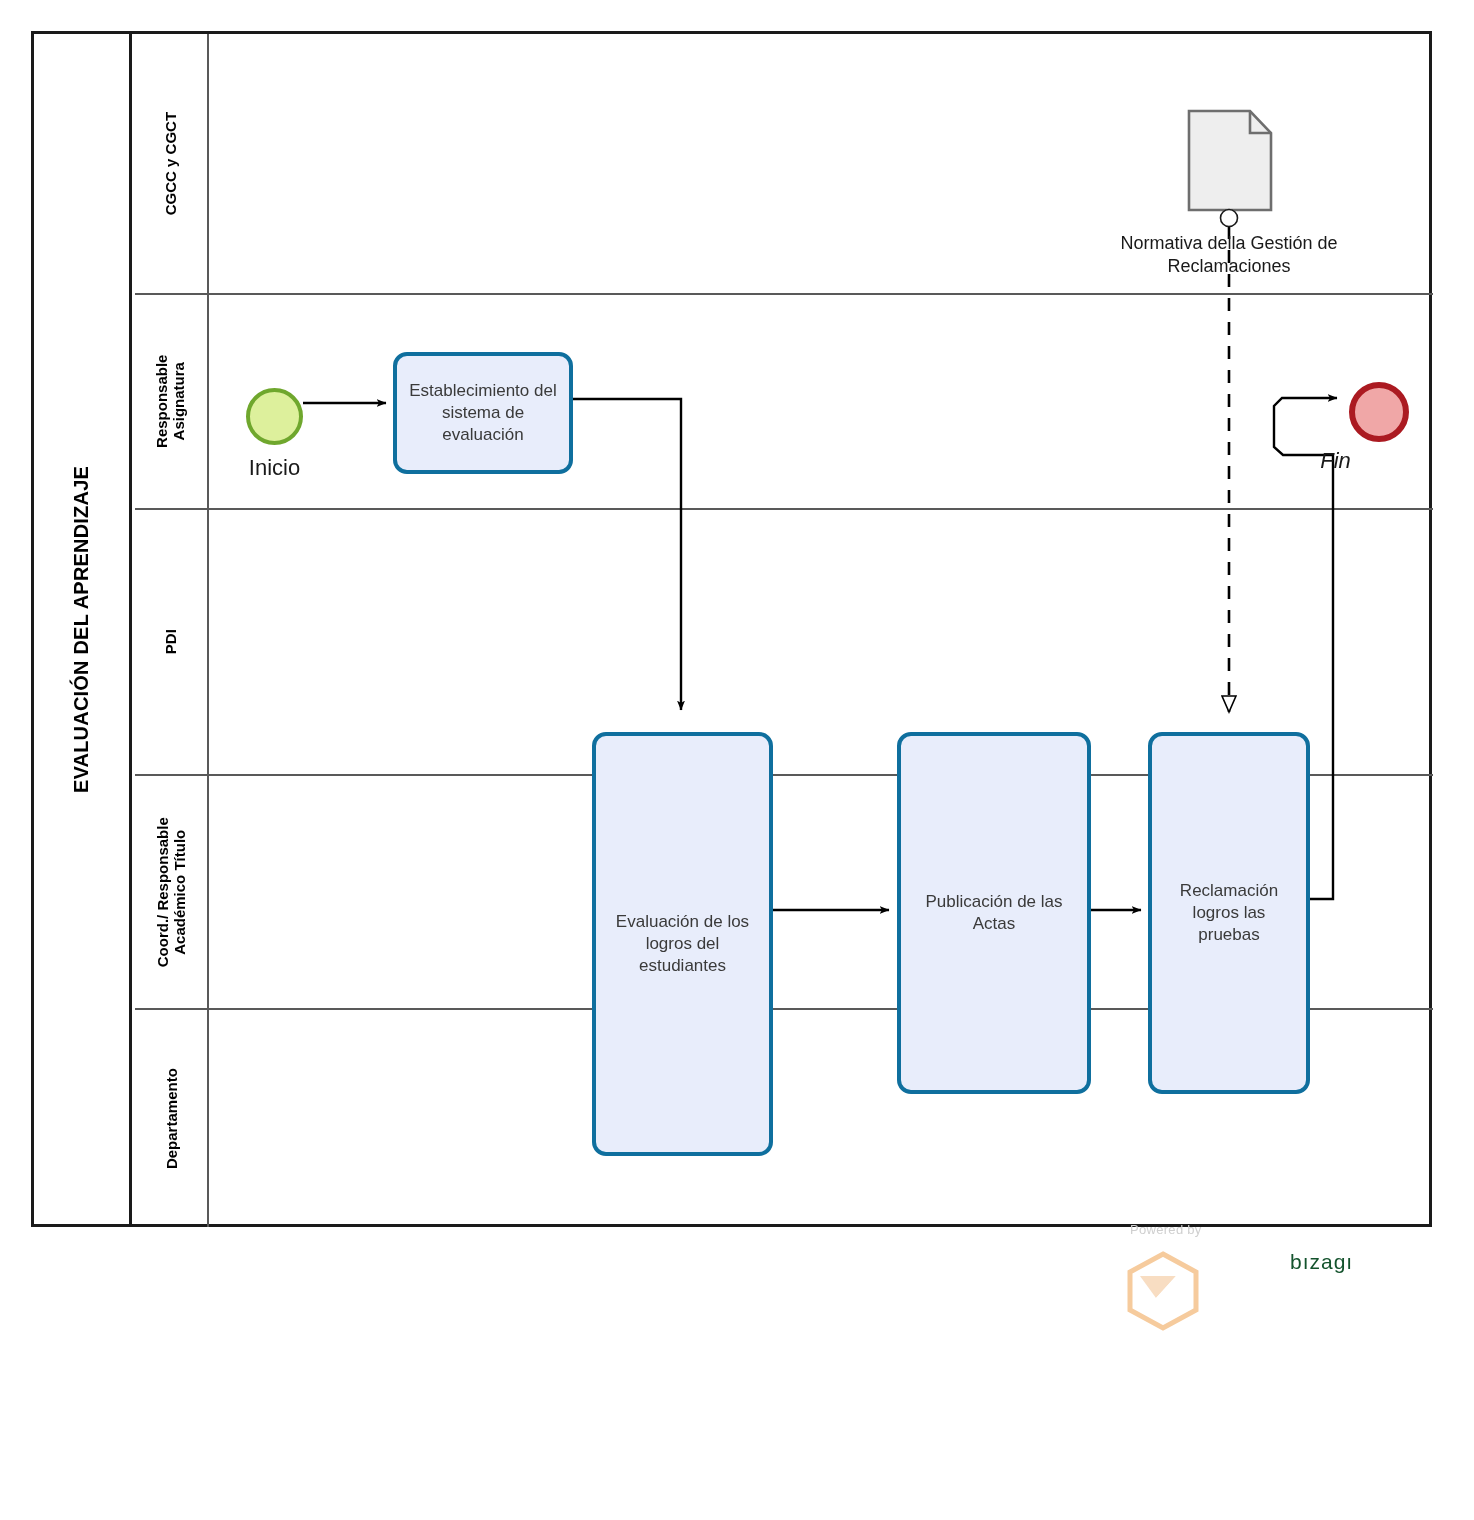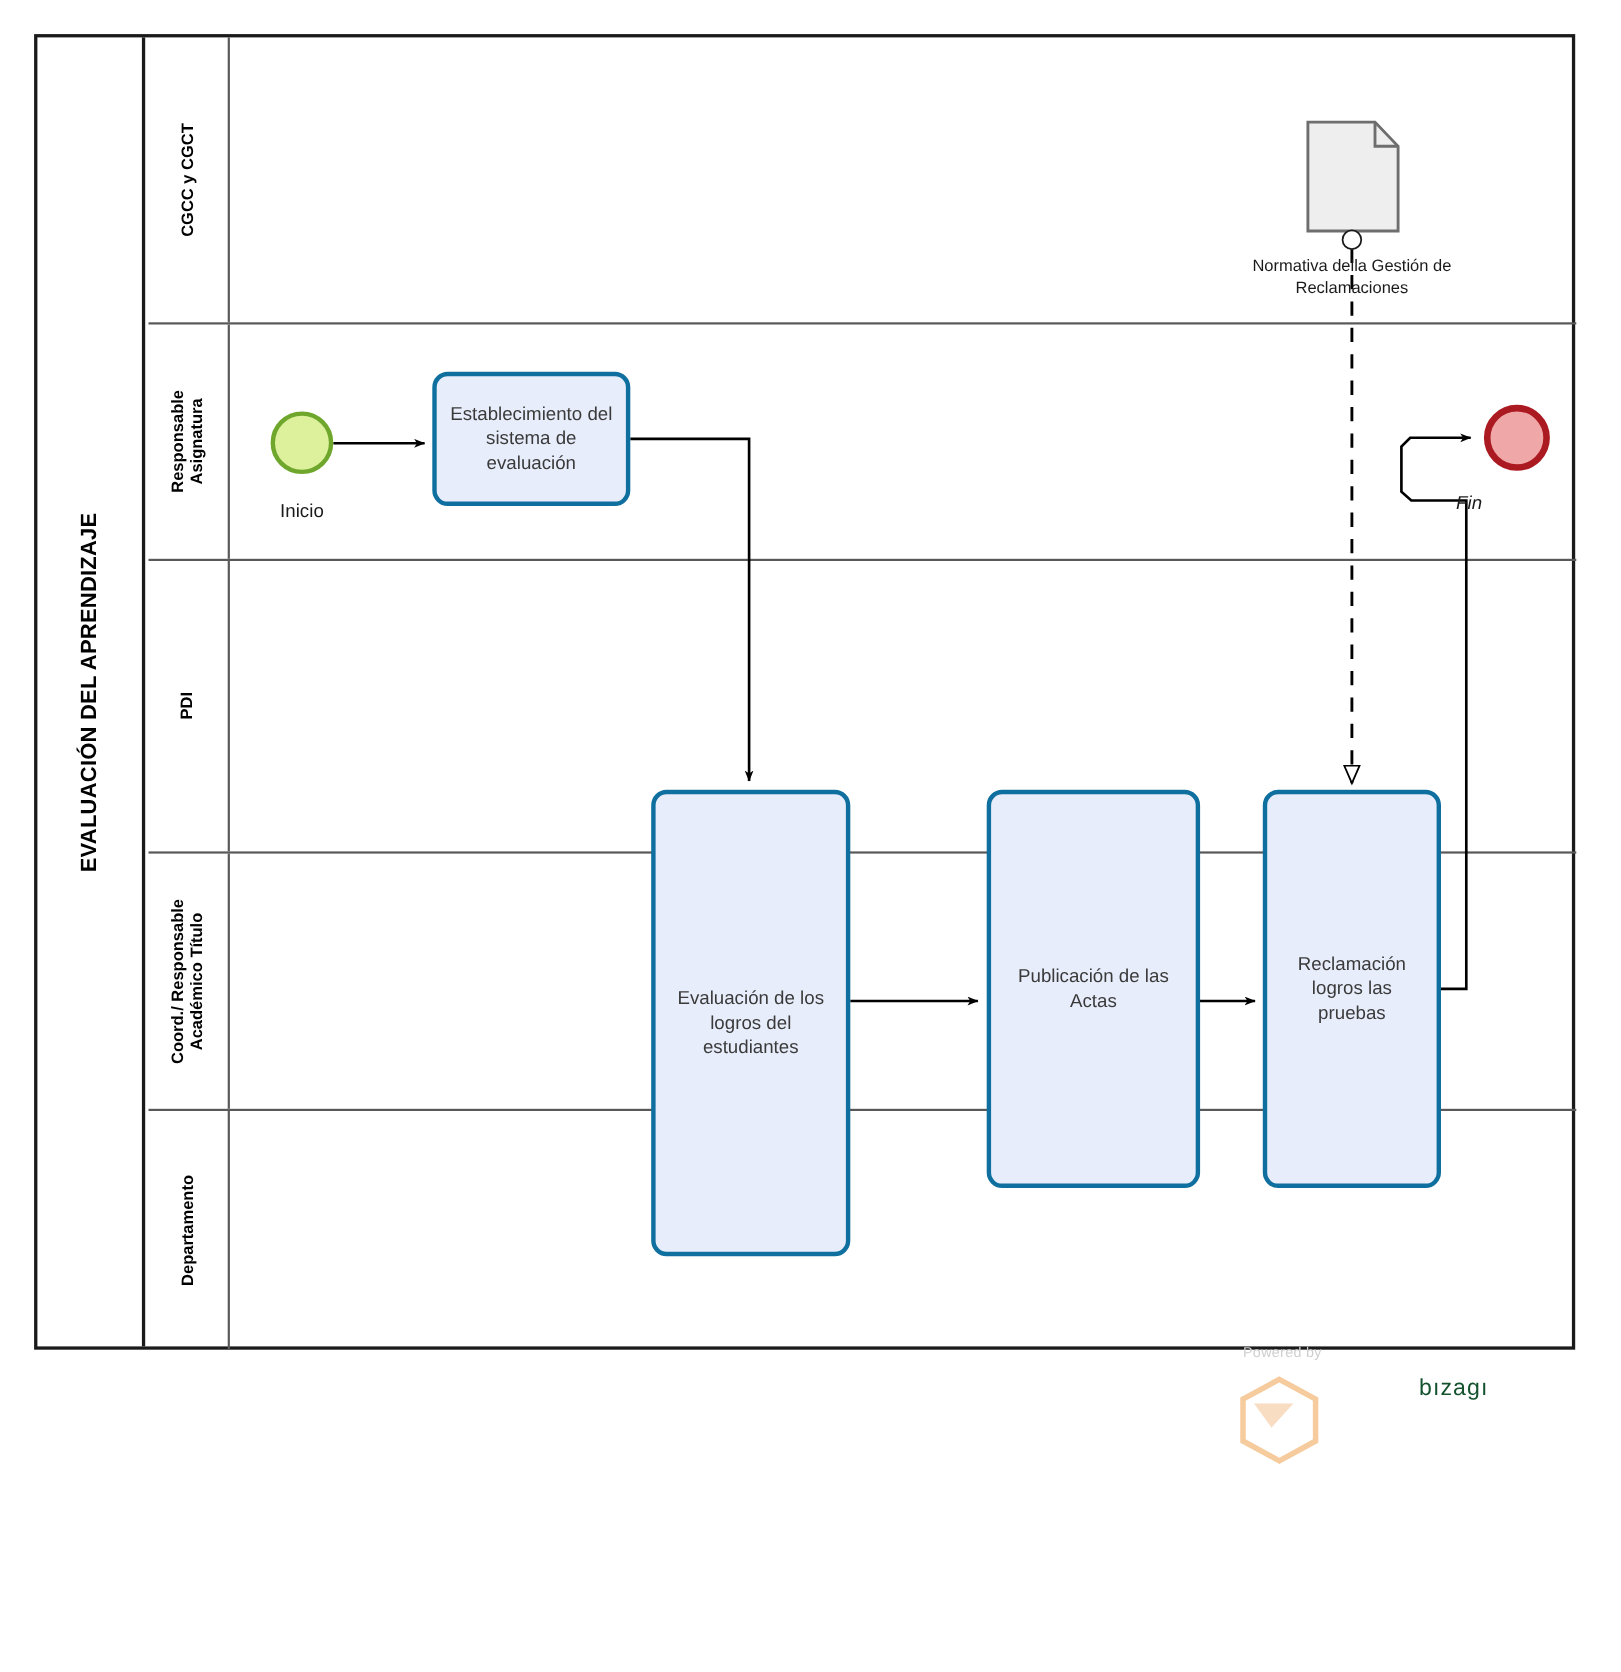--- a/index.html
+++ b/index.html
@@ -76,39 +76,39 @@
     transform: rotate(-90deg);
     white-space: nowrap;
     font-weight: bold;
     font-size: 15px;
     line-height: 1.15;
     text-align: center;
     color: #000;
   }
 
   
-  .shape { position: absolute; box-sizing: border-box; }
+  .shape { position: absolute; box-sizing: border-box; margin-top: 14px; }
 
   .event {
     border-radius: 50%;
   }
   .event-start {
     width: 57px; height: 57px;
     border: 4px solid #6fa72d;
     background: #ddf09c;
   }
   .event-end {
     width: 60px; height: 60px;
     border: 6px solid #ab1a21;
     background: #f0a7a7;
   }
   .event-label {
     position: absolute;
     text-align: center;
-    font-size: 17px;
+    font-size: 22px;
     color: #1a1a1a;
     white-space: nowrap;
   }
 
   .task {
     background: #e8edfb;
     border: 4px solid #0f6f9e;
     border-radius: 14px;
     display: flex;
     align-items: center;
@@ -116,21 +116,21 @@
     text-align: center;
     font-size: 17px;
     line-height: 1.28;
     color: #3a3a3a;
     padding: 4px 8px;
   }
 
   .doc-label {
     position: absolute;
     text-align: center;
-    font-size: 15px;
+    font-size: 18px;
     line-height: 1.3;
     color: #1a1a1a;
     width: 260px;
   }
 
   svg.overlay {
     position: absolute;
     left: 0; top: 0;
     width: 1474px;
     height: 1520px;

